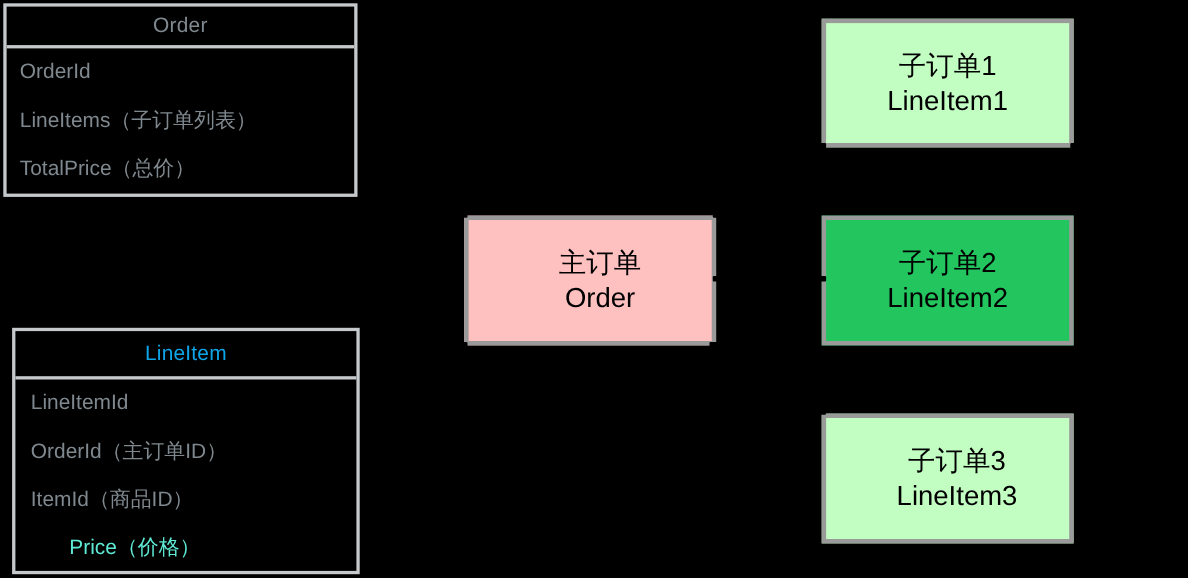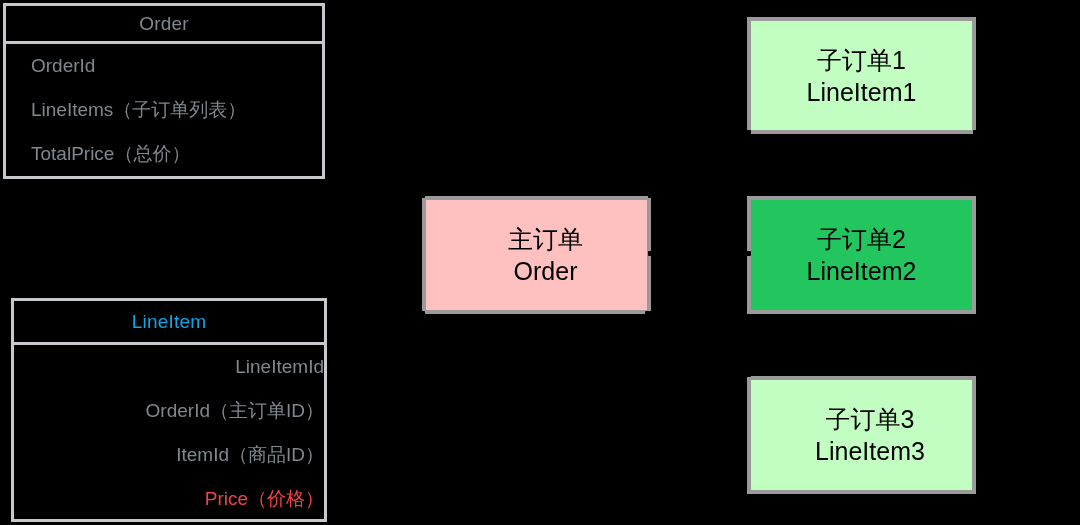--- a/index.html
+++ b/index.html
@@ -59,39 +59,38 @@
   }
   #entity-order .entity-title {
     height: 38px;
     line-height: 36px;
     font-size: 19px;
   }
   #entity-order .entity-row {
     height: 44px;
     line-height: 44px;
     font-size: 19px;
-    padding-left: 25px;
+    padding-left: 12px;
   }
 
   
   #entity-lineitem {
     left: 11px; top: 298px;
     width: 316px; height: 224px;
   }
   #entity-lineitem .entity-title {
     height: 44px;
     line-height: 42px;
     font-size: 19px;
   }
   #entity-lineitem .entity-row {
     height: 44px;
     line-height: 44px;
     font-size: 19px;
     padding-left: 14px;
-    text-align: right;
   }
 
   
   .node {
     position: absolute;
     box-sizing: border-box;
     border: 4px solid #14b8a6;
     color: #000000;
     display: flex;
     flex-direction: column;
@@ -136,21 +135,21 @@
       <div class="entity-row" style="color: rgb(127, 136, 142);">TotalPrice（总价）</div>
     </div>
   </div>
 
   <div class="entity" id="entity-lineitem" style="border-color: rgb(197, 201, 204); color: rgb(127, 136, 142);">
     <div class="entity-title" style="border-bottom-color: rgb(197, 201, 204); color: #0ea5e9;">LineItem</div>
     <div class="entity-body">
       <div class="entity-row" style="color: rgb(127, 136, 142);">LineItemId</div>
       <div class="entity-row" style="color: rgb(127, 136, 142);">OrderId（主订单ID）</div>
       <div class="entity-row" style="color: rgb(127, 136, 142);">ItemId（商品ID）</div>
-      <div class="entity-row" style="color: #ef4444;">Price（价格）</div>
+      <div class="entity-row" style="color: #5eead4; margin-left: 35px;">Price（价格）</div>
     </div>
   </div>
 
   <div class="node" id="node-main-order" style="background-color: rgb(255, 192, 192); border-color: rgb(154, 154, 154); color: rgb(0, 0, 0); padding-left: 18px;">
     <div class="node-line-cn">主订单</div>
     <div class="node-line-en">Order</div>
   </div>
   <div class="anchor" style="left:418px; top:193px;"></div>
   <div class="anchor" style="left:648px; top:251px;"></div>
   <div class="anchor" style="left:418px; top:311px;"></div>

